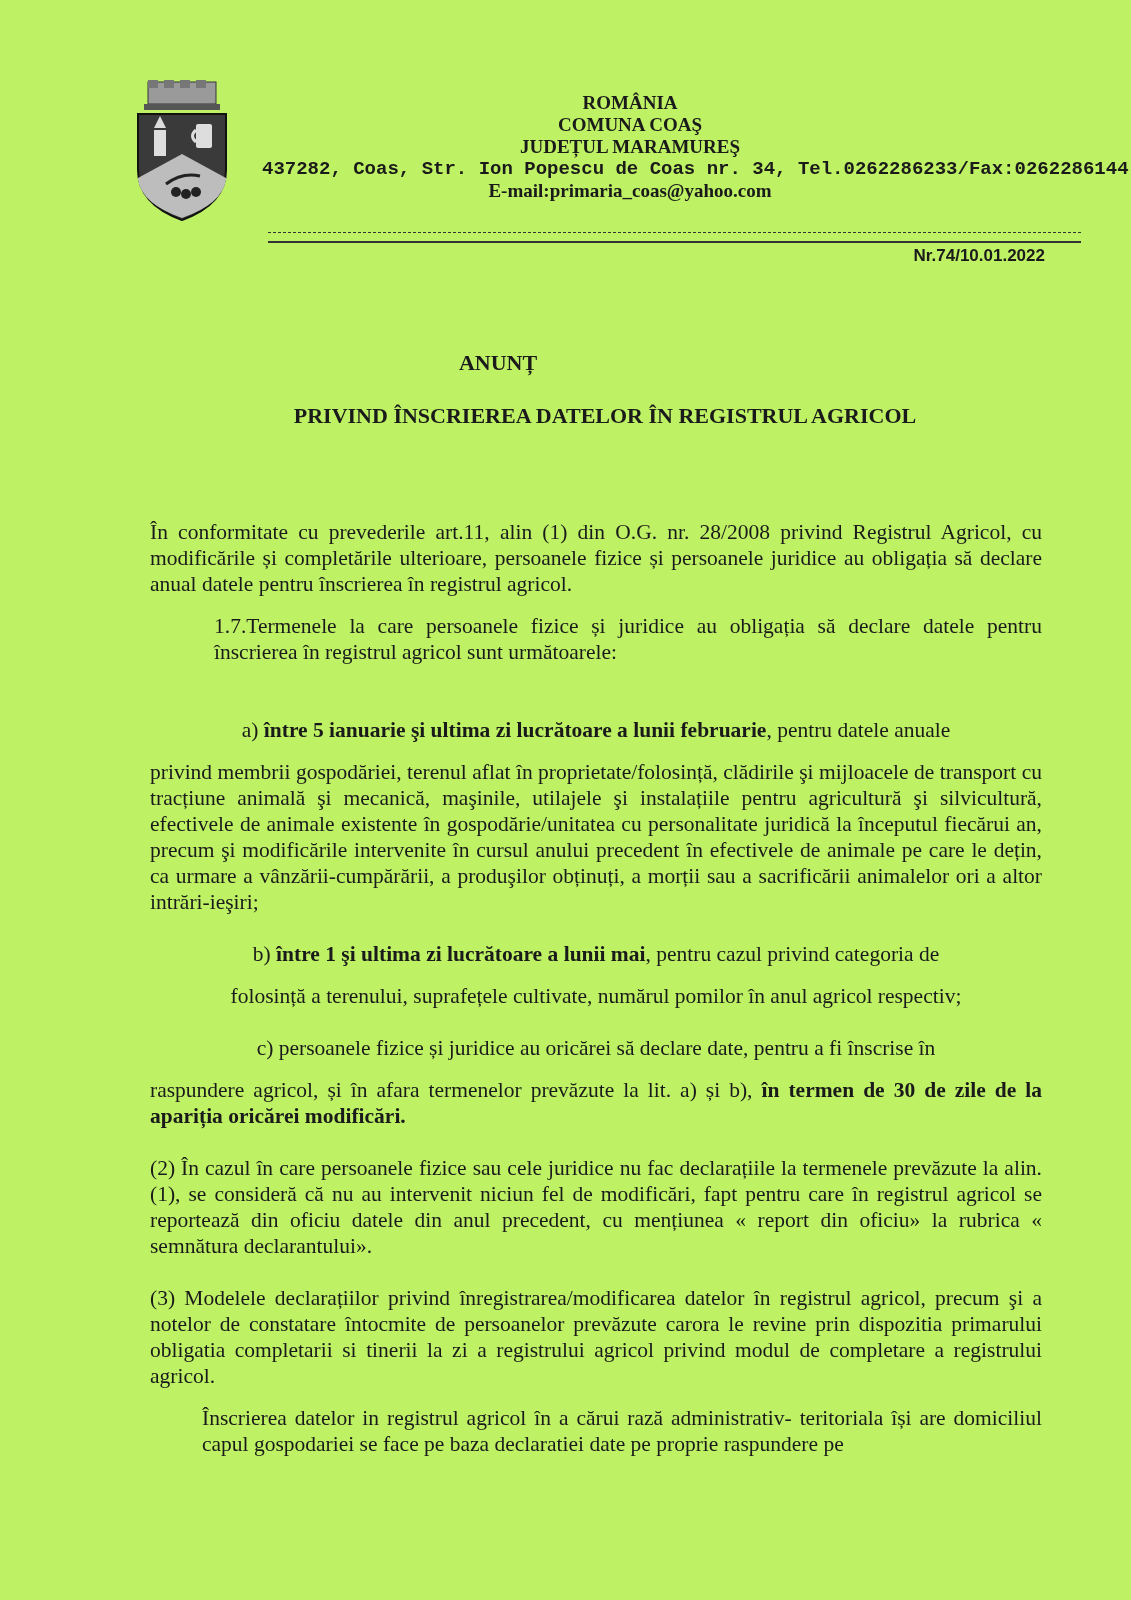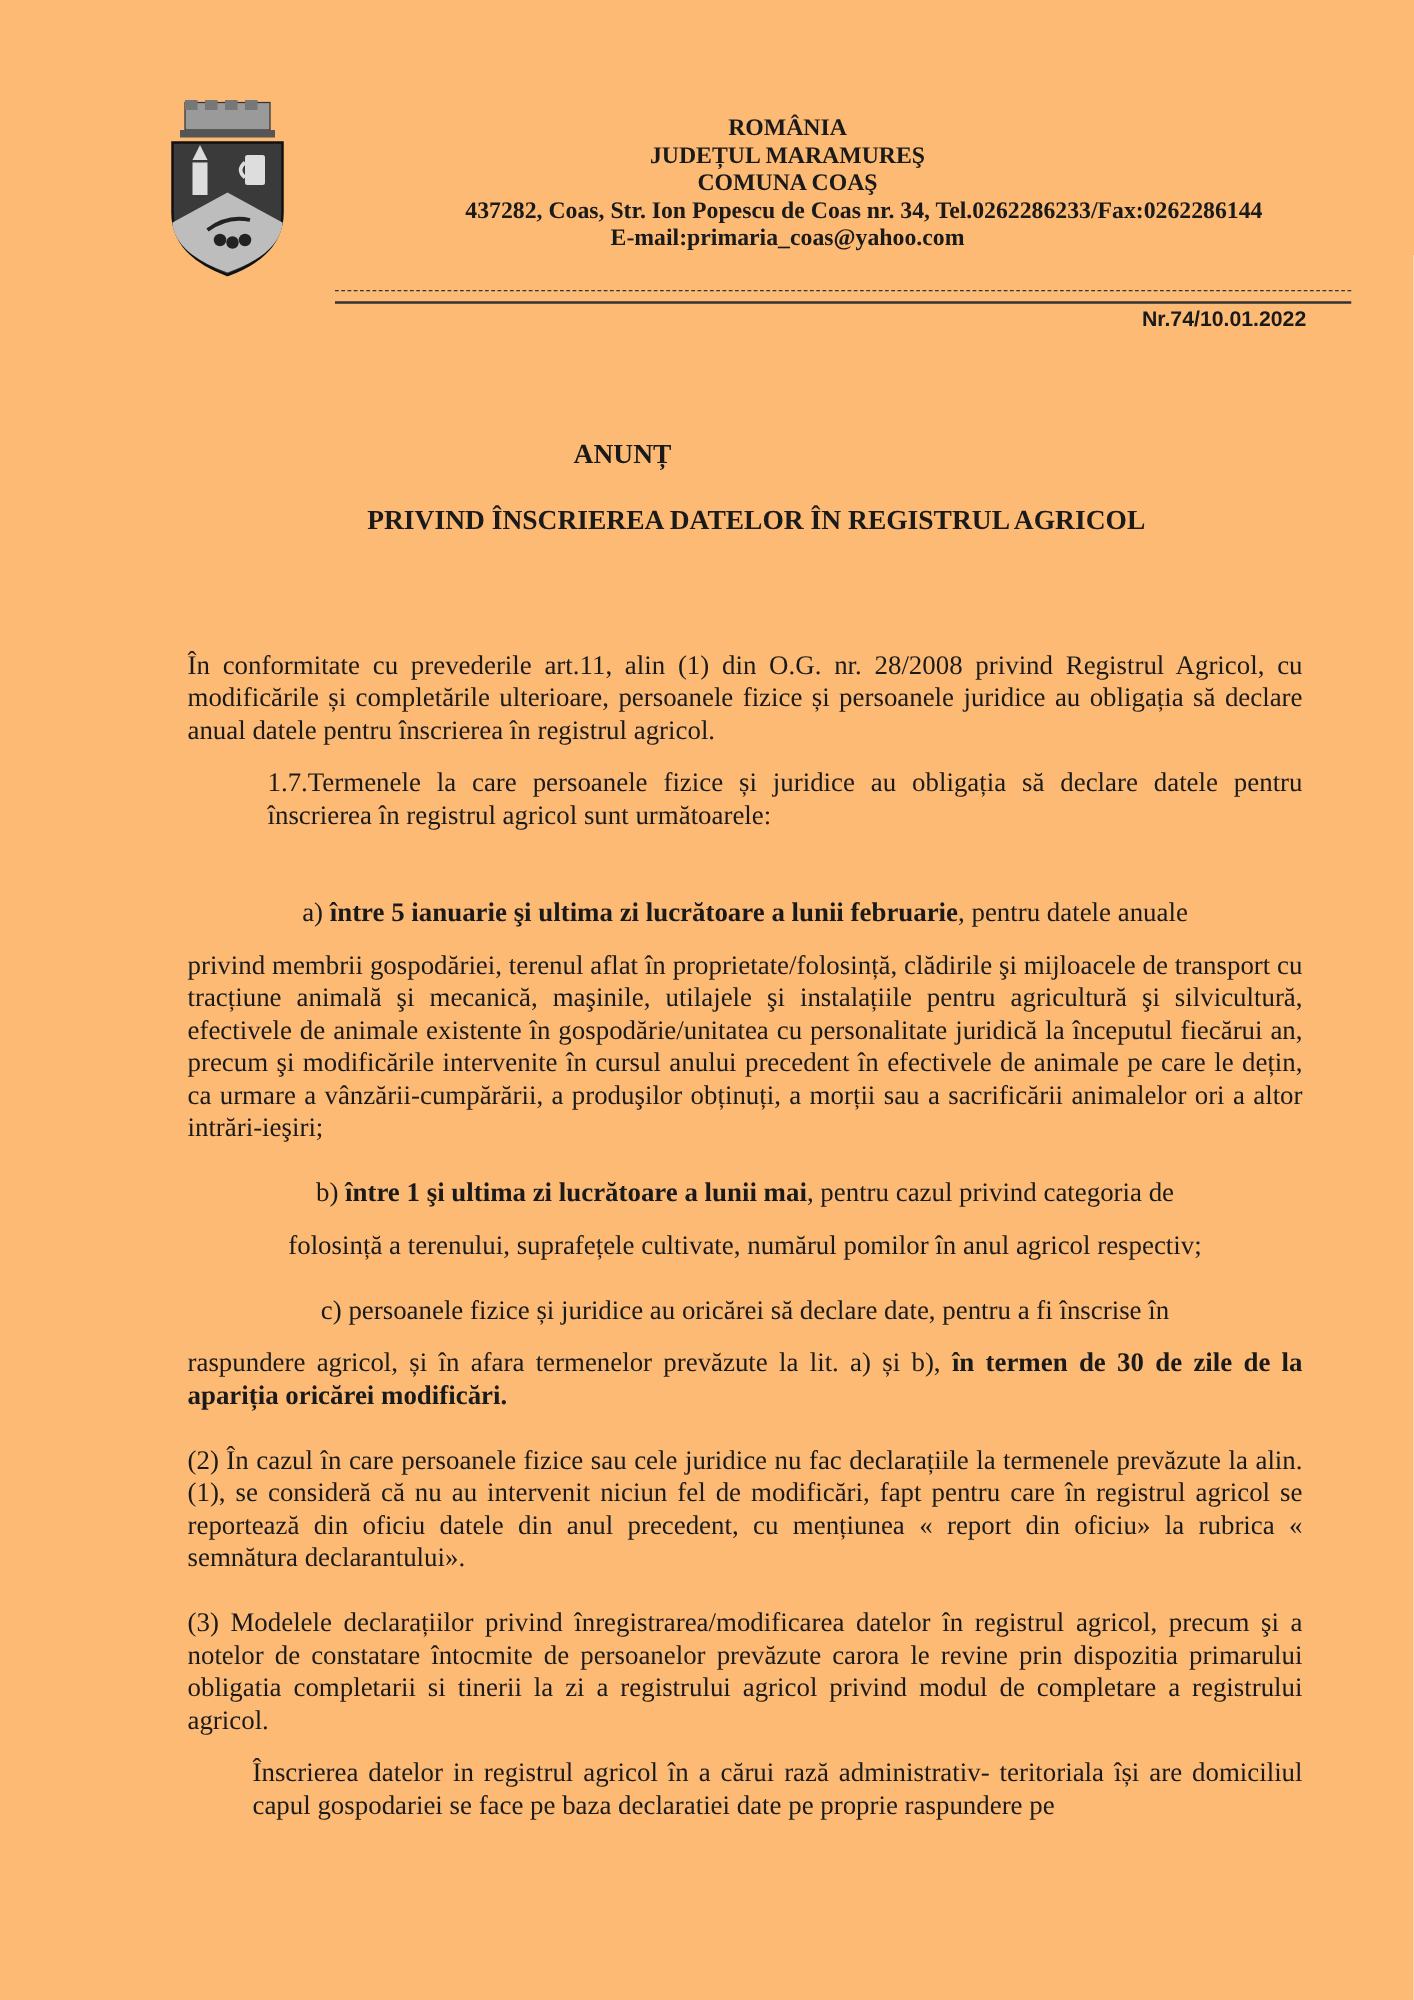--- a/index.html
+++ b/index.html
@@ -1,23 +1,23 @@
 <!DOCTYPE html>
 <html><head>
 <meta charset="utf-8">
 <style>
   html, body { margin: 0; padding: 0; background: #ffffff; }
   body { width: 1131px; height: 1600px; position: relative; overflow: hidden;
          font-family: "Liberation Serif", "DejaVu Serif", serif; color: #1a1a1a; }
-  .page { position: absolute; left: 0; top: 0; width: 1131px; height: 1600px; background: #fdba74; }
+  .page { position: absolute; left: 0; top: 0; width: 1131px; height: 1600px; background: #bef264; }
   .crest { position: absolute; left: 134px; top: 80px; width: 96px; height: 142px; }
   .hdr { position: absolute; left: 250px; top: 92px; width: 760px; text-align: center;
          font-weight: bold; font-size: 19px; line-height: 22px; }
   .hdr div { white-space: nowrap; }
-  .hdr .addr { text-align: right; padding-left: 12px; }
+  .hdr .addr { text-align: right; padding-left: 12px; font-family: Liberation Mono, monospace; }
   .rule { position: absolute; left: 268px; top: 232px; width: 813px; height: 8px;
           border-top: 1px dashed #333; border-bottom: 2px solid #333; }
   .ref { position: absolute; right: 86px; top: 246px; font-family: "Liberation Sans", "DejaVu Sans", sans-serif;
          font-weight: bold; font-size: 17px; }
   .title1 { position: absolute; left: 0; width: 996px; top: 350px; text-align: center;
             font-weight: bold; font-size: 22px; }
   .title2 { position: absolute; left: 0; width: 1210px; top: 403px; text-align: center;
             font-weight: bold; font-size: 22px; }
   .body { position: absolute; left: 134px; top: 503px; width: 924px; font-size: 21.5px; line-height: 26px;
           text-align: justify; }
@@ -46,22 +46,22 @@
     <rect x="62" y="44" width="16" height="24" rx="2" fill="#ddd"></rect>
       <path d="M62 50 Q55 56 62 62" stroke="#ddd" fill="none" stroke-width="3"></path>
     <circle cx="42" cy="112" r="5" fill="#222"></circle>
       <circle cx="52" cy="114" r="5" fill="#222"></circle>
       <circle cx="62" cy="112" r="5" fill="#222"></circle>
     <path d="M32 104 Q48 92 66 96" stroke="#222" fill="none" stroke-width="3"></path>
   </svg>
 
   <div class="hdr">
     <div>ROMÂNIA</div>
+    <div>COMUNA COAŞ</div>
     <div>JUDEȚUL MARAMUREŞ</div>
-    <div>COMUNA COAŞ</div>
     <div class="addr">437282, Coas, Str. Ion Popescu de Coas nr. 34,  Tel.0262286233/Fax:0262286144</div>
     <div>E-mail:primaria_coas@yahoo.com</div>
   </div>
 
   <div class="rule"></div>
   <div class="ref">Nr.74/10.01.2022</div>
 
   <div class="title1">ANUNȚ</div>
   <div class="title2">PRIVIND ÎNSCRIEREA DATELOR ÎN REGISTRUL AGRICOL</div>
 

